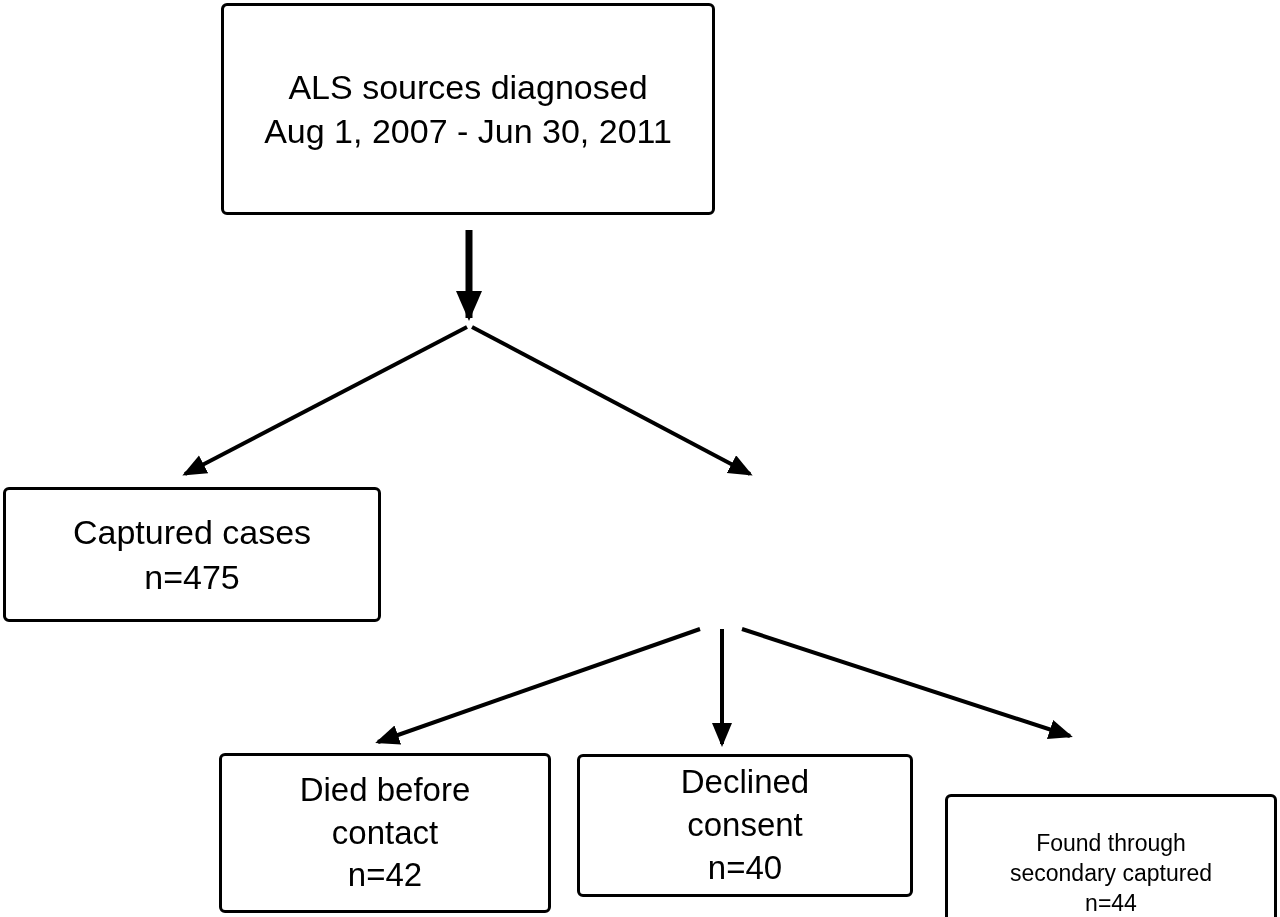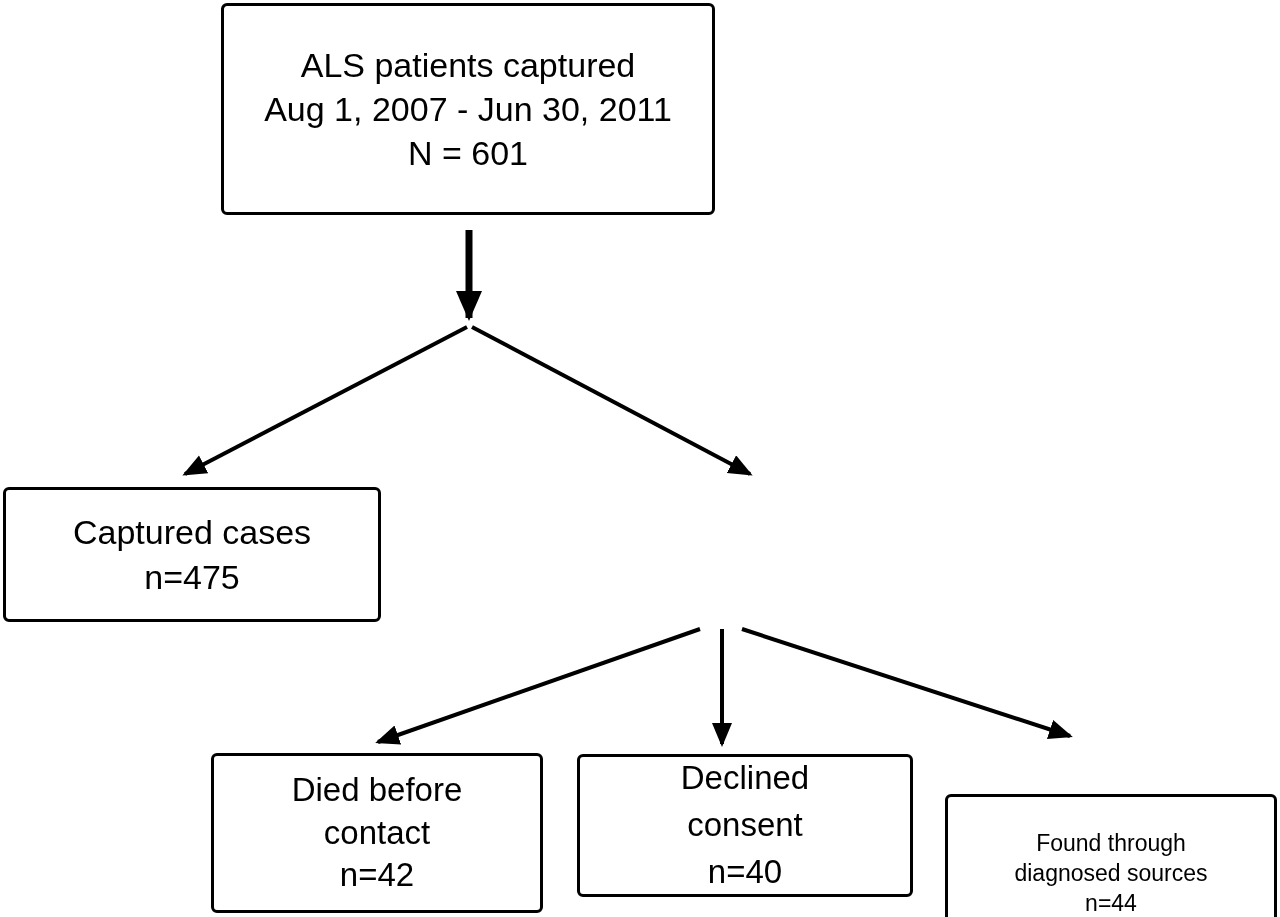--- a/index.html
+++ b/index.html
@@ -43,22 +43,22 @@
     justify-content:center;
     text-align:center;
     color:var(--text);
     font-size:34px;
     line-height:1.3;
   }
   .box .line{white-space:nowrap;}
   .box-root      {left:221px; top:3px;   width:494px; height:212px;}
   .box-captured  {left:3px;   top:487px; width:378px; height:135px;}
   .box-notcap    {left:541px; top:488px; width:366px; height:137px;}
-  .box-died      {left:211px; top:753px; width:332px; height:160px; font-size:33px;}
-  .box-declined  {left:577px; top:754px; width:336px; height:143px; font-size:33px;justify-content:space-between;}
+  .box-died      {left:219px; top:753px; width:332px; height:160px; font-size:33px;}
+  .box-declined  {left:577px; top:754px; width:336px; height:143px; font-size:33px;}
   .box-secondary {left:945px; top:794px; width:332px; height:160px; font-size:23px;}
 </style>
 </head>
 <body>
 
 <div class="canvas">
 
   <svg class="arrows" width="1280" height="917" viewBox="0 0 1280 917" xmlns="http://www.w3.org/2000/svg">
     <defs>
       <marker id="ah-big" markerUnits="userSpaceOnUse" markerWidth="32" markerHeight="28" refX="27" refY="13" orient="auto">
@@ -70,23 +70,22 @@
     </defs>
     <line class="arrow-thick" x1="469" y1="230" x2="469" y2="318" marker-end="url(#ah-big)"></line>
     <line class="arrow" x1="467" y1="327" x2="185" y2="474" marker-end="url(#ah)"></line>
     <line class="arrow" x1="472" y1="327" x2="750" y2="474" marker-end="url(#ah)"></line>
     <line class="arrow" x1="700" y1="629" x2="378" y2="742" marker-end="url(#ah)"></line>
     <line class="arrow" x1="722" y1="629" x2="722" y2="744" marker-end="url(#ah)"></line>
     <line class="arrow" x1="742" y1="629" x2="1070" y2="736" marker-end="url(#ah)"></line>
   </svg>
 
   <div class="box box-root">
-    <div class="line">ALS patients captured</div>
+    <div class="line">ALS sources diagnosed</div>
     <div class="line">Aug 1, 2007 - Jun 30, 2011</div>
-    <div class="line">N = 601</div>
   </div>
 
   <div class="box box-captured">
     <div class="line">Captured cases</div>
     <div class="line">n=475</div>
   </div>
 
 
   <div class="box box-died">
     <div class="line">Died before</div>
@@ -95,17 +94,17 @@
   </div>
 
   <div class="box box-declined">
     <div class="line">Declined</div>
     <div class="line">consent</div>
     <div class="line">n=40</div>
   </div>
 
   <div class="box box-secondary">
     <div class="line">Found through</div>
-    <div class="line">diagnosed sources</div>
+    <div class="line">secondary captured</div>
     <div class="line">n=44</div>
   </div>
 
 </div>
 
 </body></html>

